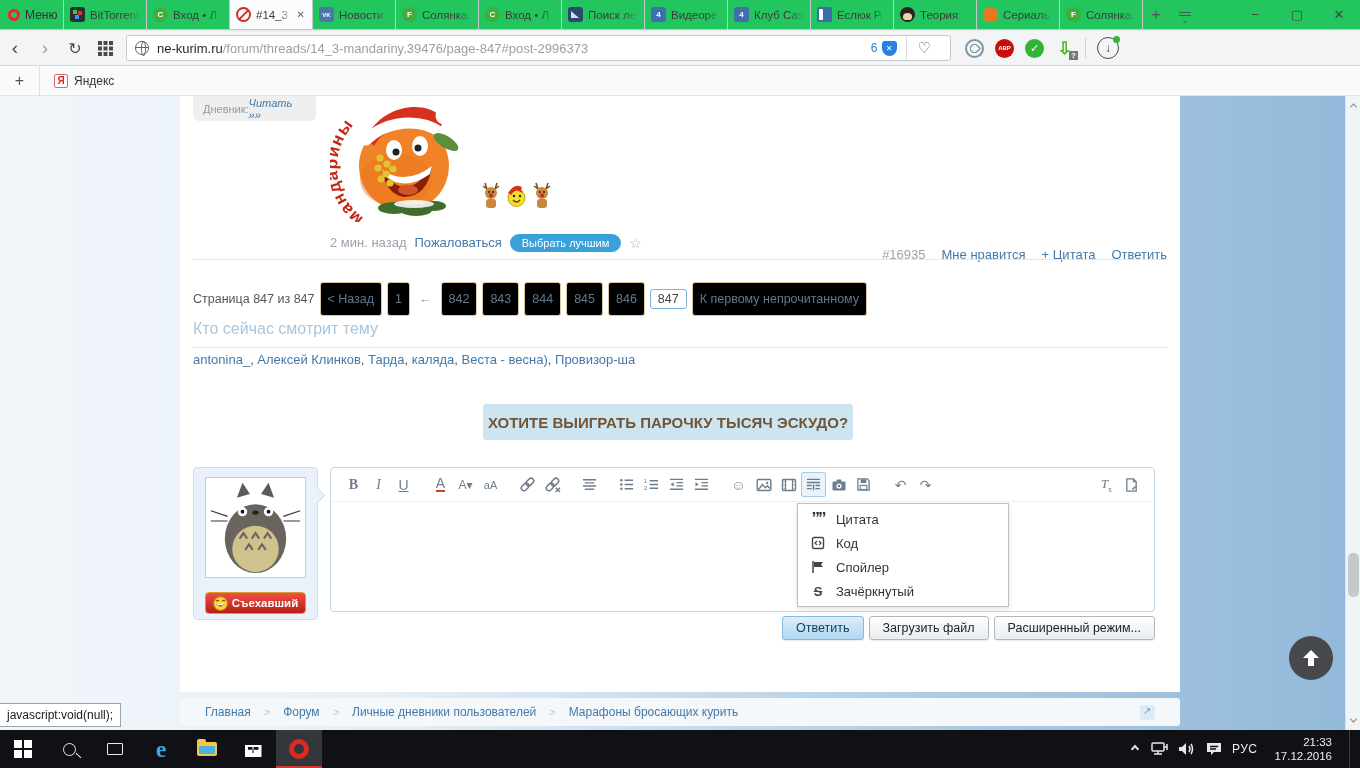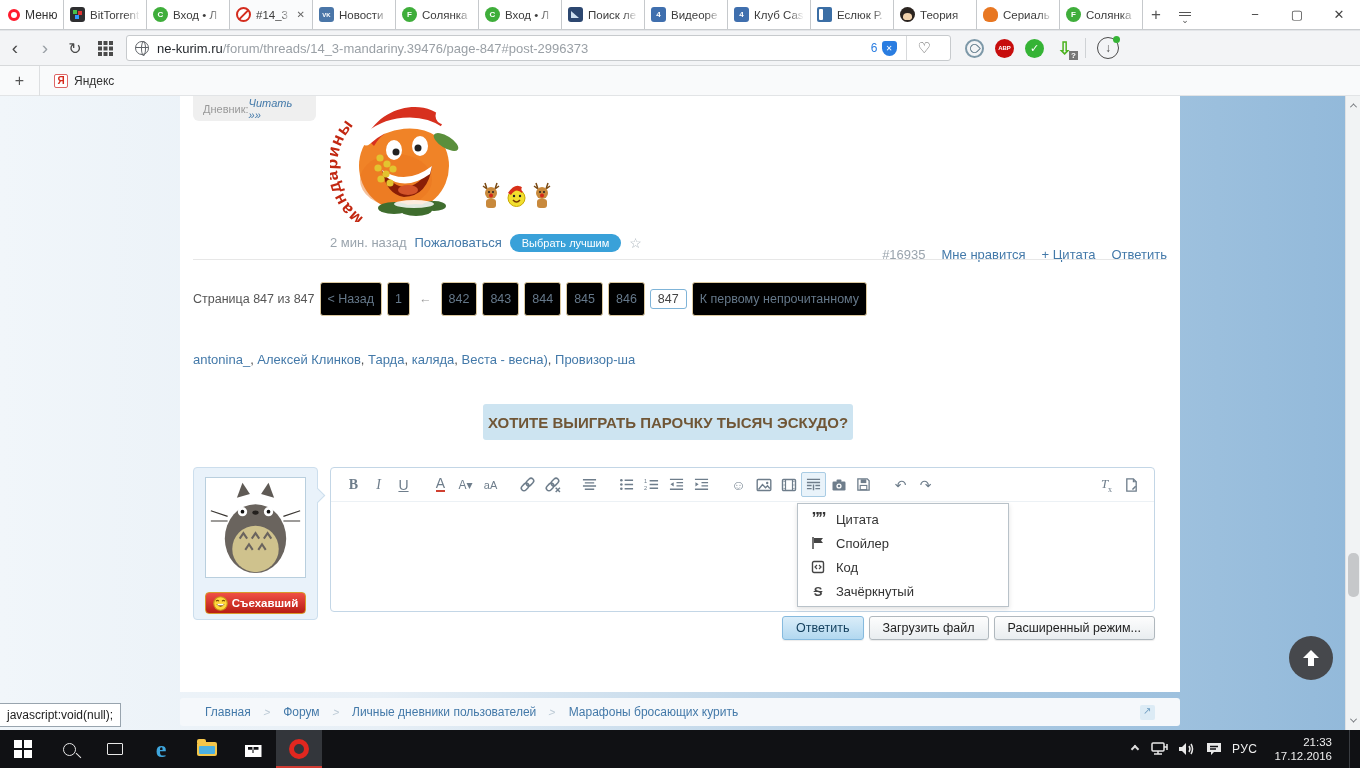--- a/index.html
+++ b/index.html
@@ -1,21 +1,21 @@
 <!DOCTYPE html>
 <html><head>
 <meta charset="utf-8">
 <style>
   * { margin:0; padding:0; box-sizing:border-box; }
   html,body { width:1360px; height:768px; overflow:hidden; }
   body { font-family:"Liberation Sans", sans-serif; position:relative; background:#e3e5e8; }
   .screen { position:absolute; inset:0; }
 
   
-  .tabbar { position:absolute; left:0; top:0; width:1360px; height:30px; background:#ffffff; border-bottom:1px solid #c9cccf; display:flex; align-items:stretch; }
+  .tabbar { position:absolute; left:0; top:0; width:1360px; height:30px; background:#22c55e; border-bottom:1px solid #c9cccf; display:flex; align-items:stretch; }
   .menu-btn { width:64px; display:flex; align-items:center; gap:5px; padding-left:8px; border-right:1px solid #c6c9cc; cursor:pointer; }
   .menu-btn span.lbl { font-size:12px; color:#333; }
   .opera-ring { width:12px; height:12px; border:3px solid #ff1b2d; border-radius:50%; }
   #tab-strip { display:flex; }
   .tab { width:83px; display:flex; align-items:center; gap:5px; padding:0 6px; border-right:1px solid #c6c9cc; overflow:hidden; cursor:pointer; }
   .tab.active { background:#fafbfc; }
   .tab .title { font-size:11.5px; color:#3c3c3c; white-space:nowrap; overflow:hidden; flex:1; -webkit-mask-image:linear-gradient(90deg,#000 70%,transparent); mask-image:linear-gradient(90deg,#000 70%,transparent); }
   .tab .close { font-size:10px; color:#666; padding:0 1px; }
   .fav { width:15px; height:15px; flex:0 0 15px; border-radius:3px; display:flex; align-items:center; justify-content:center; font-size:8px; font-weight:bold; color:#fff; position:relative; }
   .fav-bittorrent { background:#2e2e30; }
@@ -412,20 +412,21 @@
             <span class="pg-btn">842</span>
             <span class="pg-btn">843</span>
             <span class="pg-btn">844</span>
             <span class="pg-btn">845</span>
             <span class="pg-btn">846</span>
           </span>
         <span class="pg-cur">847</span>
         <span class="pg-btn">К первому непрочитанному</span>
       </div>
 
+      <div class="viewers-title">Кто сейчас смотрит тему</div>
       <div class="viewers-users" id="viewers-users"><a>antonina_</a>, <a>Алексей Клинков</a>, <a>Тарда</a>, <a>каляда</a>, <a>Веста - весна)</a>, <a>Провизор-ша</a></div>
 
       <div class="banner">ХОТИТЕ ВЫИГРАТЬ ПАРОЧКУ ТЫСЯЧ ЭСКУДО?</div>
 
       <div class="avatar-card">
         <div class="avatar-img">
           <svg width="93" height="93" viewBox="0 0 100 100">
             <path d="M30,18 L36,2 L44,14 Z" fill="#5f5a55"></path>
               <path d="M56,14 L64,2 L70,18 Z" fill="#5f5a55"></path>
             <ellipse cx="50" cy="62" rx="33" ry="37" fill="#6a645e"></ellipse>
@@ -614,34 +615,34 @@
       <div class="dropdown" id="ed-dropdown">
           <div class="dd-item">
             <span class="dd-ic">
               <span class="dd-quote">””</span>
             </span>
             <span>Цитата</span>
           </div>
           <div class="dd-item">
             <span class="dd-ic">
               <svg width="14" height="14" viewBox="0 0 14 14">
-                <path d="M2,1 V13" stroke="#444" stroke-width="1.5"></path>
-                <path d="M3,2 H12 L10,4.5 L12,7 H3 Z" fill="#444"></path>
-              </svg>
-            </span>
-            <span>Спойлер</span>
+                <rect x="1.5" y="1.5" width="11" height="11" rx="1.5" fill="none" stroke="#444" stroke-width="1.4"></rect>
+                <path d="M6,5 L4,7 L6,9 M8,5 L10,7 L8,9" fill="none" stroke="#444" stroke-width="1.2"></path>
+              </svg>
+            </span>
+            <span>Код</span>
           </div>
           <div class="dd-item">
             <span class="dd-ic">
               <svg width="14" height="14" viewBox="0 0 14 14">
-                <rect x="1.5" y="1.5" width="11" height="11" rx="1.5" fill="none" stroke="#444" stroke-width="1.4"></rect>
-                <path d="M6,5 L4,7 L6,9 M8,5 L10,7 L8,9" fill="none" stroke="#444" stroke-width="1.2"></path>
-              </svg>
-            </span>
-            <span>Код</span>
+                <path d="M2,1 V13" stroke="#444" stroke-width="1.5"></path>
+                <path d="M3,2 H12 L10,4.5 L12,7 H3 Z" fill="#444"></path>
+              </svg>
+            </span>
+            <span>Спойлер</span>
           </div>
           <div class="dd-item">
             <span class="dd-ic">
               <span class="dd-strike">S</span>
             </span>
             <span>Зачёркнутый</span>
           </div>
         </div>
 
       <div class="reply-buttons" id="reply-buttons">

